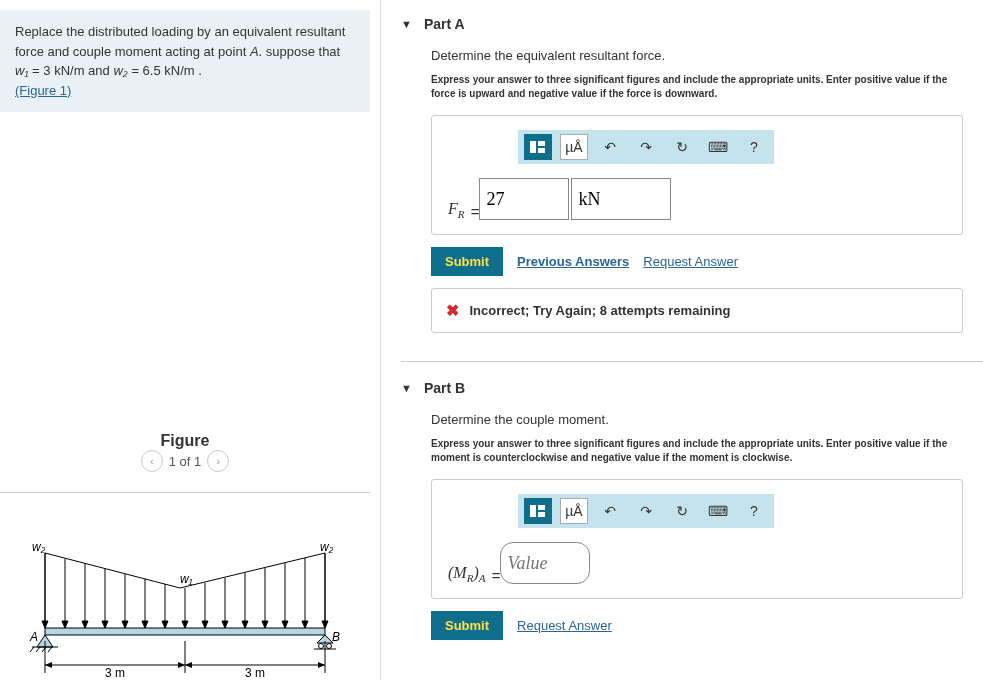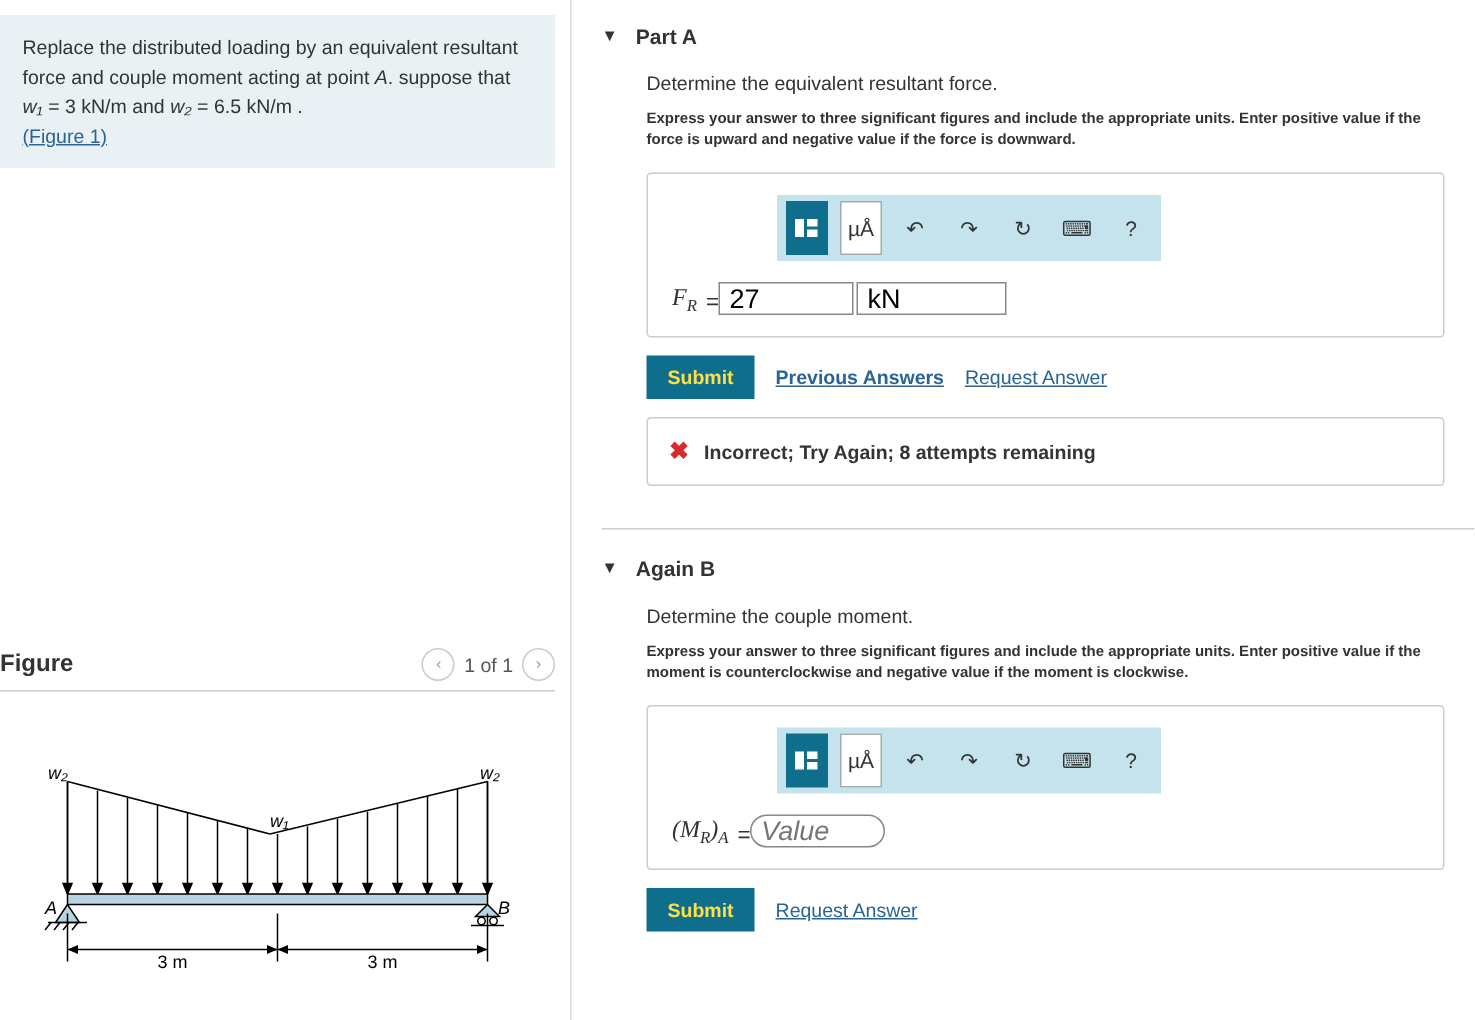--- a/index.html
+++ b/index.html
@@ -3,41 +3,41 @@
 <meta charset="utf-8">
 <style>
   * { box-sizing: border-box; margin: 0; padding: 0; }
   body { font-family: Arial, Helvetica, sans-serif; font-size: 13px; color: #333; background: #fff; }
   .container { display: flex; width: 983px; }
   .left-col { width: 380px; padding: 10px 10px 10px 0; }
   .right-col { flex: 1; border-left: 1px solid #ddd; padding: 10px 0 10px 20px; }
   .problem-box { background: #eaf1f4; padding: 12px 15px; font-size: 13px; line-height: 1.5; }
   .problem-box a { color: #2a6496; }
   .figure-section { margin-top: 320px; }
-  .figure-header { display: flex; justify-content: space-between; align-items: center; border-bottom: 1px solid #ccc; padding-bottom: 6px; }
+  .figure-header { display: flex; justify-content: space-between; align-items: center; border-bottom: 1px solid #ccc; padding-bottom: 20px; flex-direction: column; }
   .figure-title { font-size: 16px; font-weight: bold; }
   .pager { display: flex; align-items: center; gap: 6px; font-size: 13px; color: #555; }
   .pager-btn { width: 22px; height: 22px; border: 1px solid #ccc; border-radius: 50%; background: #fff; display: inline-flex; align-items: center; justify-content: center; font-size: 11px; color: #999; cursor: pointer; }
   .figure-img { margin-top: 30px; padding: 10px 20px; }
   .figure-svg { width: 320px; }
   .part { margin-bottom: 18px; }
   .part-header { display: flex; align-items: center; gap: 12px; padding: 6px 0; cursor: pointer; }
   .part-header .caret { font-size: 11px; }
   .part-title { font-weight: bold; font-size: 14px; }
   .part-body { padding: 10px 20px 10px 30px; }
   .desc { font-size: 13px; margin-bottom: 10px; }
   .instr { font-size: 10px; font-weight: bold; margin-bottom: 14px; line-height: 1.4; }
   .answer-box { border: 1px solid #ccc; border-radius: 3px; padding: 14px 16px; margin-bottom: 12px; }
   .toolbar { background: #c5e3ec; display: inline-flex; align-items: center; padding: 4px 6px; margin-left: 70px; gap: 8px; }
-  .tool-btn { width: 28px; height: 36px; display: inline-flex; align-items: center; justify-content: center; font-size: 14px; color: #333; cursor: pointer; }
+  .tool-btn { width: 28px; height: 26px; display: inline-flex; align-items: center; justify-content: center; font-size: 14px; color: #333; cursor: pointer; }
   .tool-btn.template { background: #0f6e8c; color: #fff; }
   .tool-btn.ua { background: #fff; border: 1px solid #aaa; font-size: 14px; }
   .input-row { display: flex; align-items: flex-end; margin-top: 14px; font-size: 15px; }
   .var-label { font-style: italic; font-family: 'Times New Roman', serif; font-size: 16px; margin-right: 6px; }
-  .input-field { border: 1px solid #888; height: 16px; padding: 10px 6px; font-size: 18px; font-family: Liberation Sans, sans-serif; }
+  .input-field { border: 1px solid #888; height: 16px; padding: 20px 6px; font-size: 18px; font-family: Liberation Serif, serif; }
   .value-field { width: 90px; }
   .unit-field { width: 100px; margin-left: 2px; }
   .placeholder { color: #999; font-style: italic; }
   .action-row { display: flex; align-items: center; gap: 14px; margin-top: 4px; }
   .submit-btn { background: #0f6e8c; color: #fde047; border: none; padding: 7px 14px; font-size: 13px; font-weight: bold; cursor: pointer; }
   .link { color: #2a6496; text-decoration: underline; font-size: 13px; cursor: pointer; }
   .prev-answers { font-weight: bold; }
   .feedback { border: 1px solid #ccc; border-radius: 3px; padding: 12px 14px; margin-top: 12px; display: flex; align-items: center; gap: 10px; font-size: 13px; font-weight: bold; }
   .x-icon { color: #d9292c; font-size: 16px; font-weight: bold; }
   hr.divider { border: none; border-top: 1px solid #ccc; margin: 10px 0 12px 0; }
@@ -182,21 +182,21 @@
           <span>Incorrect; Try Again; 8 attempts remaining</span>
         </div>
       </div>
     </div>
 
     <hr class="divider">
 
     <div class="part">
       <div class="part-header">
         <span class="caret">▼</span>
-        <span class="part-title">Again B</span>
+        <span class="part-title">Part B</span>
       </div>
       <div class="part-body">
         <div class="desc">Determine the couple moment.</div>
         <div class="instr">Express your answer to three significant figures and include the appropriate units. Enter positive value if the moment is counterclockwise and negative value if the moment is clockwise.</div>
         <div class="answer-box">
           <div class="toolbar">
             <span class="tool-btn template">
               <svg width="18" height="14">
                   <rect x="1" y="1" width="6" height="12" fill="#fff"></rect>
                   <rect x="9" y="1" width="7" height="5" fill="#fff"></rect>

